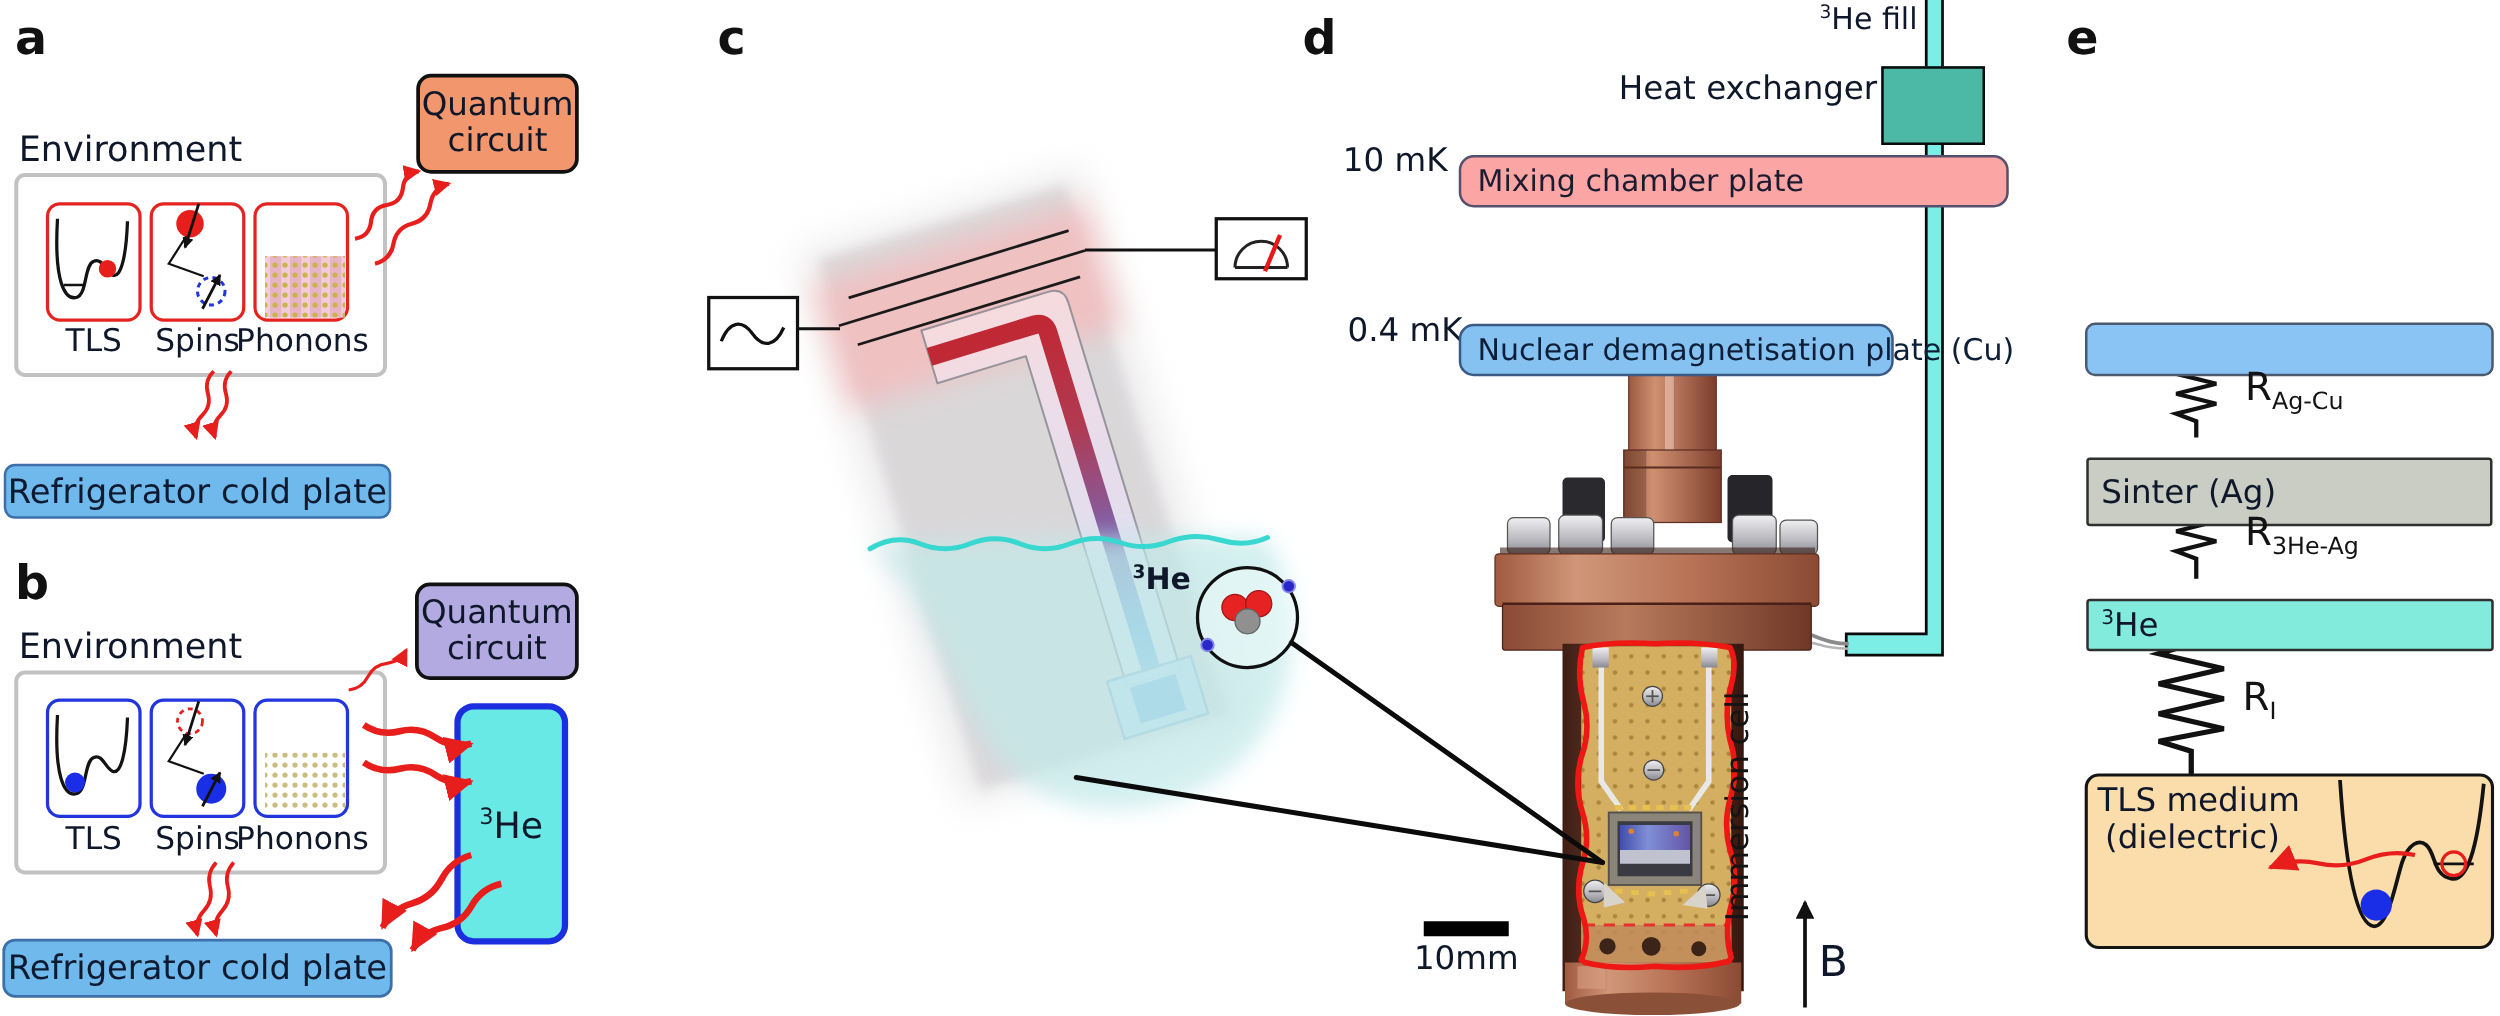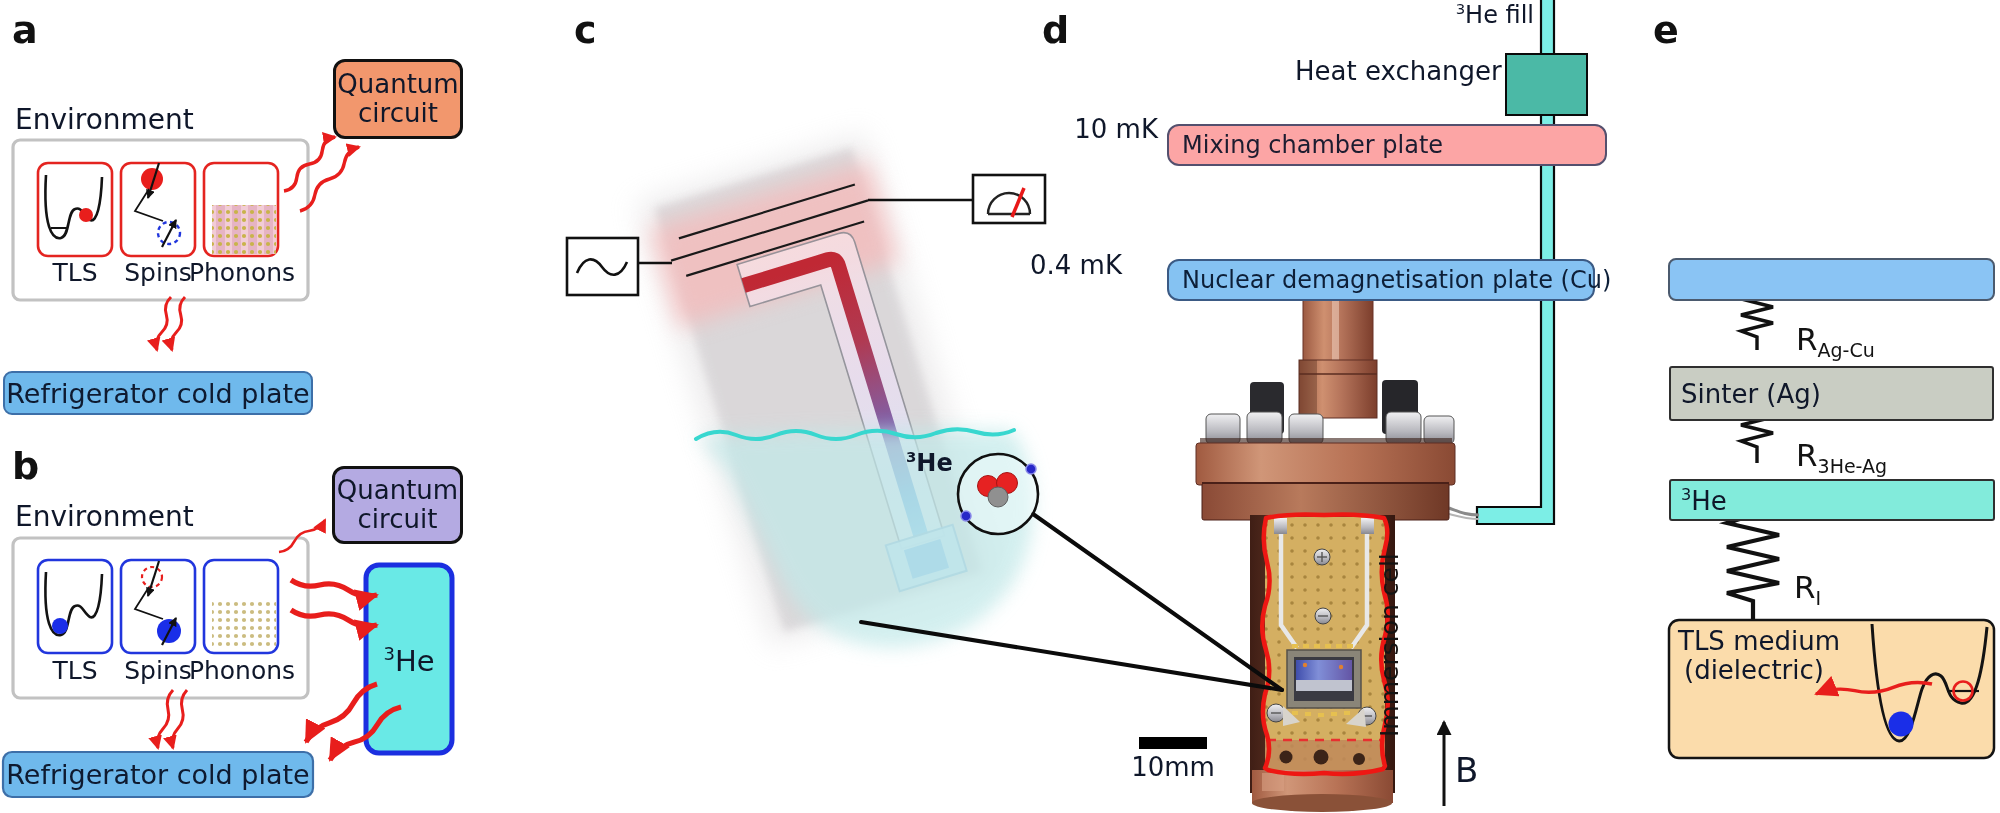--- a/index.html
+++ b/index.html
@@ -7,21 +7,21 @@
        font-family:"DejaVu Sans","Liberation Sans",sans-serif;color:#161616;}
   #gfx{position:absolute;left:0;top:0;width:2000px;height:813px;}
   .abs{position:absolute;}
   .txt{font-family:"DejaVu Sans","Liberation Sans",sans-serif;color:#0f172a;white-space:nowrap;}
   .plabel{font-size:38px;font-weight:bold;color:#111;}
   .ctr{display:flex;align-items:center;justify-content:center;text-align:center;}
   .lft{display:flex;align-items:center;justify-content:flex-start;}
   .rgt{text-align:right;}
   .box{box-sizing:border-box;margin-top:16px;}
   sup{font-size:62%;}
-  .rlab{font-size:31px;color:#131313;margin-top:29px;}
+  .rlab{font-size:31px;color:#131313;}
   .rlab sub{font-size:19px;letter-spacing:0;}
 </style>
 </head>
 <body>
 
 <div id="fig">
 
 <svg id="gfx" viewBox="0 0 2000 813" xmlns="http://www.w3.org/2000/svg">
   <defs>
     <marker id="mKs" markerUnits="userSpaceOnUse" markerWidth="10" markerHeight="9" refX="8" refY="4.5" orient="auto">
@@ -333,22 +333,22 @@
 
 <div class="abs txt plabel" style="left:574px;top:8px;">c</div>
 <div class="abs txt" style="left:906px;top:448px;font-size:24px;font-weight:600;"><sup>3</sup><span>He</span></div>
 
 <div class="abs txt plabel" style="left:1042px;top:8px;">d</div>
 <div class="abs txt rgt" style="left:1438px;top:0px;width:96px;font-size:24px;"><sup>3</sup><span>He fill</span></div>
 <div class="abs txt rgt" style="left:1295px;top:56px;width:200px;font-size:26px;">Heat exchanger</div>
 <div class="abs box" style="left:1505px;top:37px;width:83px;height:63px;background:#4bb9a6;border:2.5px solid #0a0a0a;"></div>
 <div class="abs txt rgt" style="left:1072px;top:114px;width:86px;font-size:26px;">10 mK</div>
 <div class="abs txt box lft" style="left:1167px;top:108px;width:440px;height:42px;background:#fca5a5;border:2px solid #54506e;border-radius:12px;font-size:24px;padding-left:13px;color:#1c1c30;">Mixing chamber plate</div>
-<div class="abs txt rgt" style="left:1026px;top:250px;width:96px;font-size:26px;">0.4 mK</div>
-<div class="abs txt box lft" style="left:1167px;top:243px;width:428px;height:42px;background:#85c2f2;border:2px solid #3b5a84;border-radius:12px;font-size:24px;padding-left:13px;color:#0d1f38;">Nuclear demagnetisation plate (Cu)</div>
+<div class="abs txt rgt" style="left:1074px;top:250px;width:96px;font-size:26px;">0.4 mK</div>
+<div class="abs txt box lft" style="left:1167px;top:243px;width:348px;height:42px;background:#85c2f2;border:2px solid #3b5a84;border-radius:12px;font-size:24px;padding-left:13px;color:#0d1f38;">Nuclear demagnetisation plate (Cu)</div>
 <div class="abs" style="left:1139px;top:737px;width:68px;height:12px;background:#000;"></div>
 <div class="abs txt ctr" style="left:1123px;top:752px;width:100px;font-size:26px;">10mm</div>
 <div class="abs txt" style="left:1455px;top:750px;font-size:34px;">B</div>
 
 <div class="abs txt plabel" style="left:1653px;top:8px;">e</div>
 <div class="abs box" style="left:1668px;top:242px;width:327px;height:43px;background:#8ac4f4;border:2px solid #4b5a6e;border-radius:8px;"></div>
 <div class="abs txt rlab" style="left:1796px;top:292px;"><span>R</span><sub>Ag-Cu</sub></div>
 <div class="abs txt box lft" style="left:1669px;top:350px;width:325px;height:55px;background:#c9cdc3;border:2px solid #2f2f2f;border-radius:3px;font-size:26px;padding-left:10px;">Sinter (Ag)</div>
 <div class="abs txt rlab" style="left:1796px;top:408px;"><span>R</span><sub>3He-Ag</sub></div>
 <div class="abs txt box lft" style="left:1669px;top:463px;width:326px;height:42px;background:#82ebdb;border:2px solid #2f2f2f;border-radius:3px;font-size:26px;padding-left:10px;">

